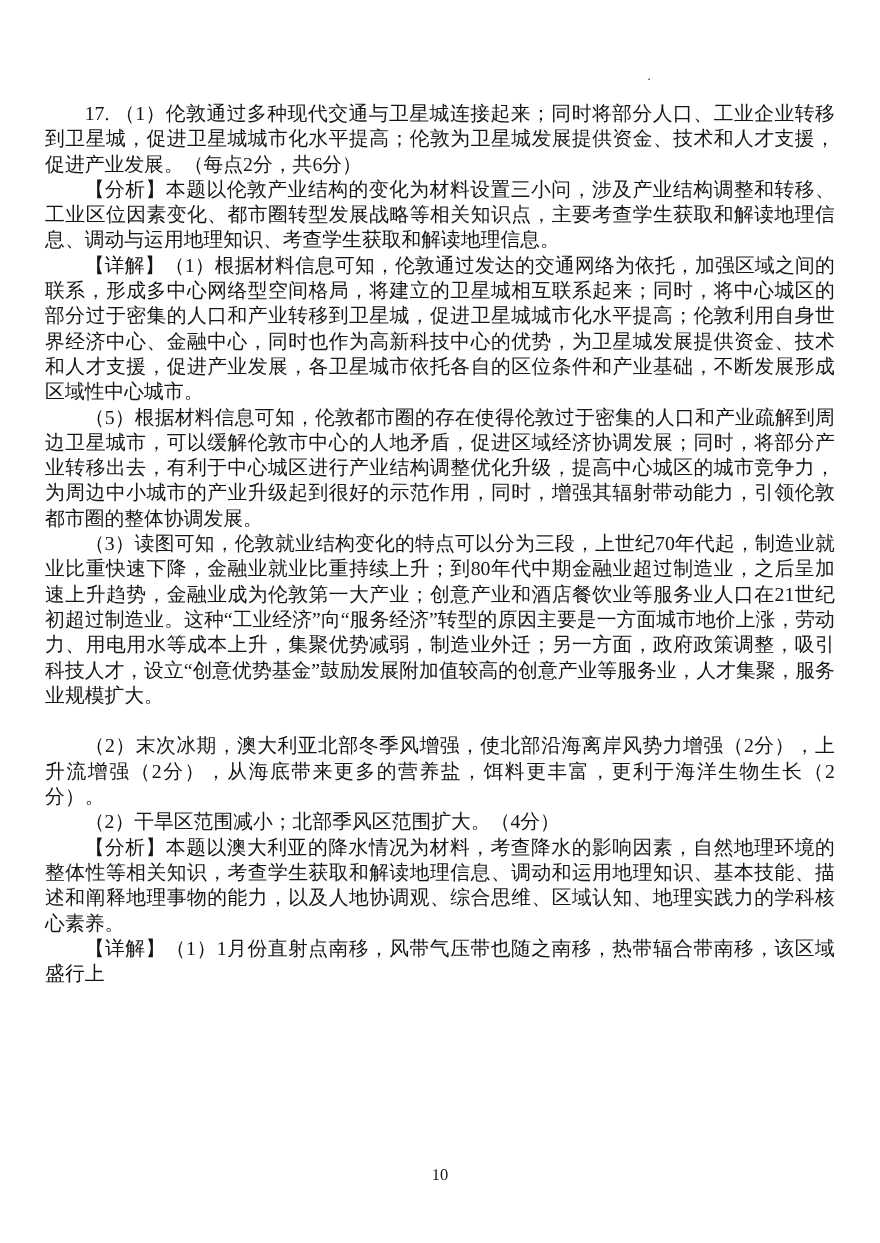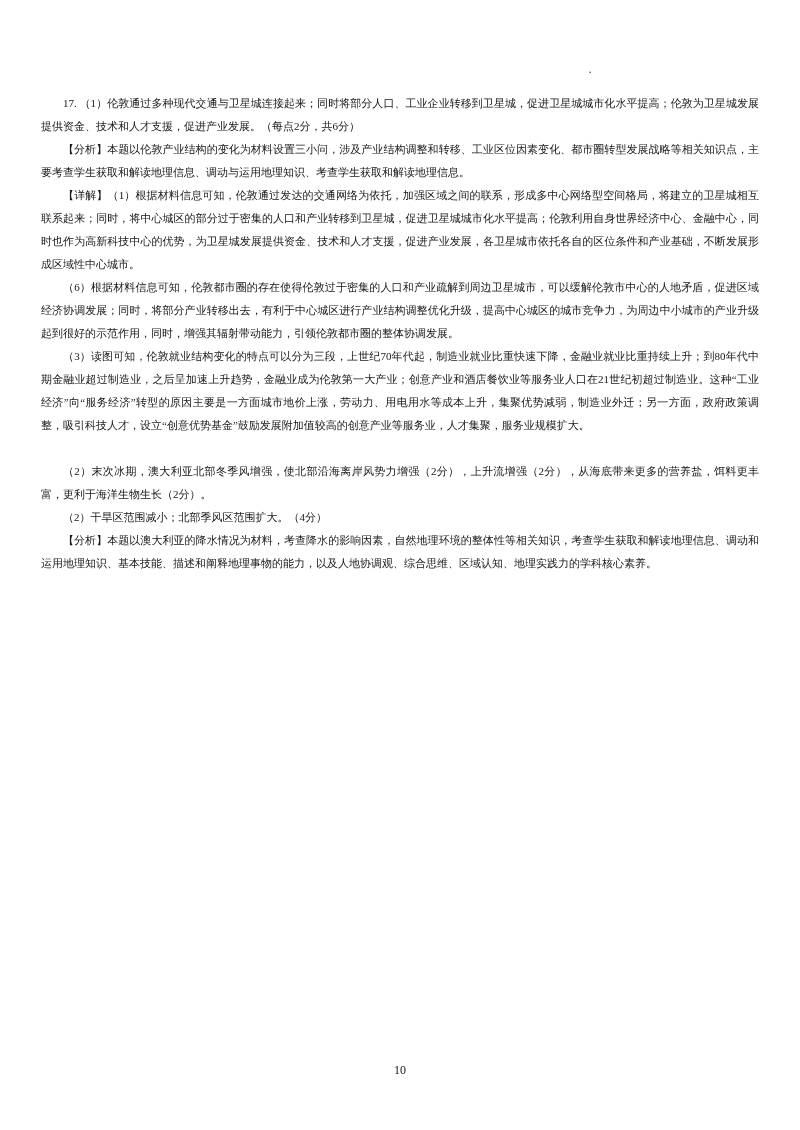--- a/index.html
+++ b/index.html
@@ -14,21 +14,21 @@
     background: #ffffff;
     overflow: hidden;
     font-family: "Liberation Serif", "DejaVu Serif", serif;
     color: #161616;
   }
   .content {
     position: absolute;
     top: 92px;
     left: 41px;
     right: 41px;
-    font-size: 11px;
+    font-size: 18px;
     line-height: 23px;
     text-align: justify;
   }
   .content p.para {
     margin: 0;
     text-indent: 2em;
     word-break: break-all;
   }
   .section-18 {
     margin-top: 23px;
@@ -39,41 +39,42 @@
     left: 588px;
     font-size: 13px;
     color: #444;
   }
   .page-number {
     position: absolute;
     bottom: 52px;
     left: 0;
     width: 100%;
     text-align: center;
-    font-size: 12px;
+    font-size: 15px;
     color: #161616;
   }
 </style>
 </head>
 <body>
 
 <div class="page">
 
   <span class="stray-dot">·</span>
 
   <div class="content">
     <div class="section-17">
         <p class="para">17. （1）伦敦通过多种现代交通与卫星城连接起来；同时将部分人口、工业企业转移到卫星城，促进卫星城城市化水平提高；伦敦为卫星城发展提供资金、技术和人才支援，促进产业发展。（每点2分，共6分）</p>
         <p class="para">【分析】本题以伦敦产业结构的变化为材料设置三小问，涉及产业结构调整和转移、工业区位因素变化、都市圈转型发展战略等相关知识点，主要考查学生获取和解读地理信息、调动与运用地理知识、考查学生获取和解读地理信息。</p>
         <p class="para">【详解】（1）根据材料信息可知，伦敦通过发达的交通网络为依托，加强区域之间的联系，形成多中心网络型空间格局，将建立的卫星城相互联系起来；同时，将中心城区的部分过于密集的人口和产业转移到卫星城，促进卫星城城市化水平提高；伦敦利用自身世界经济中心、金融中心，同时也作为高新科技中心的优势，为卫星城发展提供资金、技术和人才支援，促进产业发展，各卫星城市依托各自的区位条件和产业基础，不断发展形成区域性中心城市。</p>
-        <p class="para">（6）根据材料信息可知，伦敦都市圈的存在使得伦敦过于密集的人口和产业疏解到周边卫星城市，可以缓解伦敦市中心的人地矛盾，促进区域经济协调发展；同时，将部分产业转移出去，有利于中心城区进行产业结构调整优化升级，提高中心城区的城市竞争力，为周边中小城市的产业升级起到很好的示范作用，同时，增强其辐射带动能力，引领伦敦都市圈的整体协调发展。</p>
+        <p class="para">（5）根据材料信息可知，伦敦都市圈的存在使得伦敦过于密集的人口和产业疏解到周边卫星城市，可以缓解伦敦市中心的人地矛盾，促进区域经济协调发展；同时，将部分产业转移出去，有利于中心城区进行产业结构调整优化升级，提高中心城区的城市竞争力，为周边中小城市的产业升级起到很好的示范作用，同时，增强其辐射带动能力，引领伦敦都市圈的整体协调发展。</p>
         <p class="para">（3）读图可知，伦敦就业结构变化的特点可以分为三段，上世纪70年代起，制造业就业比重快速下降，金融业就业比重持续上升；到80年代中期金融业超过制造业，之后呈加速上升趋势，金融业成为伦敦第一大产业；创意产业和酒店餐饮业等服务业人口在21世纪初超过制造业。这种“工业经济”向“服务经济”转型的原因主要是一方面城市地价上涨，劳动力、用电用水等成本上升，集聚优势减弱，制造业外迁；另一方面，政府政策调整，吸引科技人才，设立“创意优势基金”鼓励发展附加值较高的创意产业等服务业，人才集聚，服务业规模扩大。</p>
       </div>
     <div class="section-18">
         <p class="para">（2）末次冰期，澳大利亚北部冬季风增强，使北部沿海离岸风势力增强（2分），上升流增强（2分），从海底带来更多的营养盐，饵料更丰富，更利于海洋生物生长（2分）。</p>
         <p class="para">（2）干旱区范围减小；北部季风区范围扩大。（4分）</p>
         <p class="para">【分析】本题以澳大利亚的降水情况为材料，考查降水的影响因素，自然地理环境的整体性等相关知识，考查学生获取和解读地理信息、调动和运用地理知识、基本技能、描述和阐释地理事物的能力，以及人地协调观、综合思维、区域认知、地理实践力的学科核心素养。</p>
+        <p class="para">【详解】（1）1月份直射点南移，风带气压带也随之南移，热带辐合带南移，该区域盛行上</p>
       </div>
   </div>
 
   <div class="page-number">10</div>
 
 </div>
 
 </body></html>

